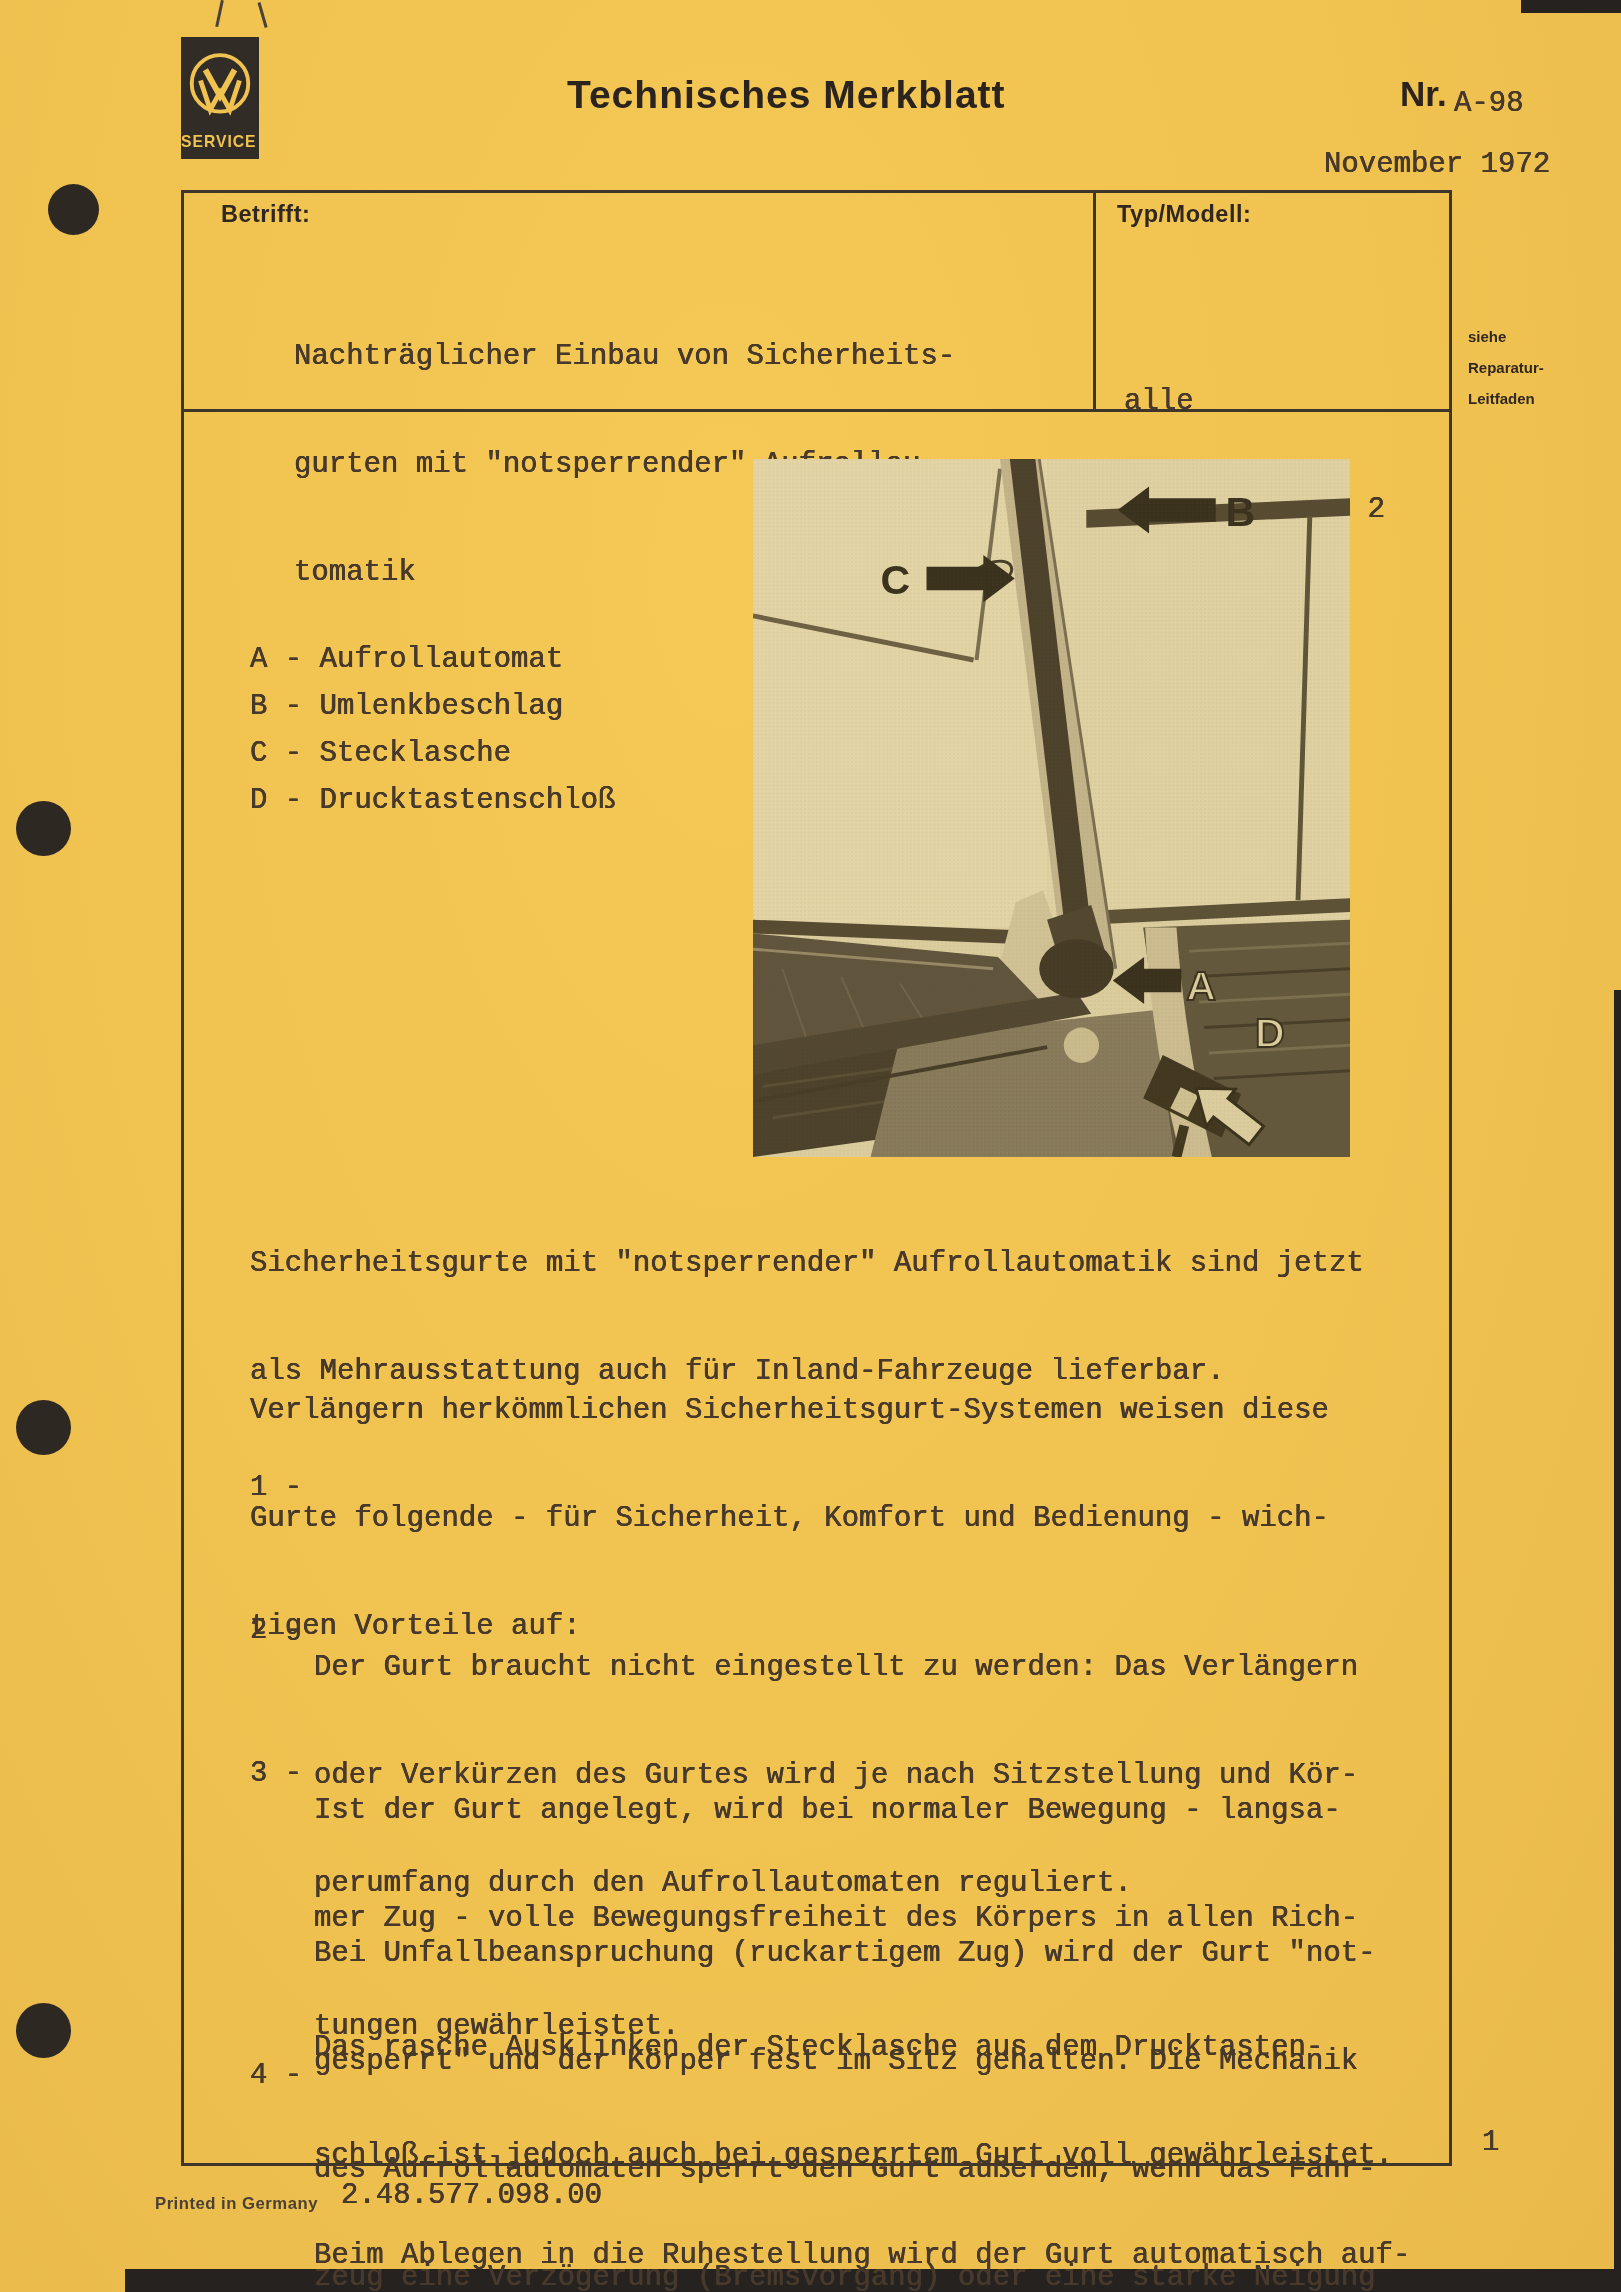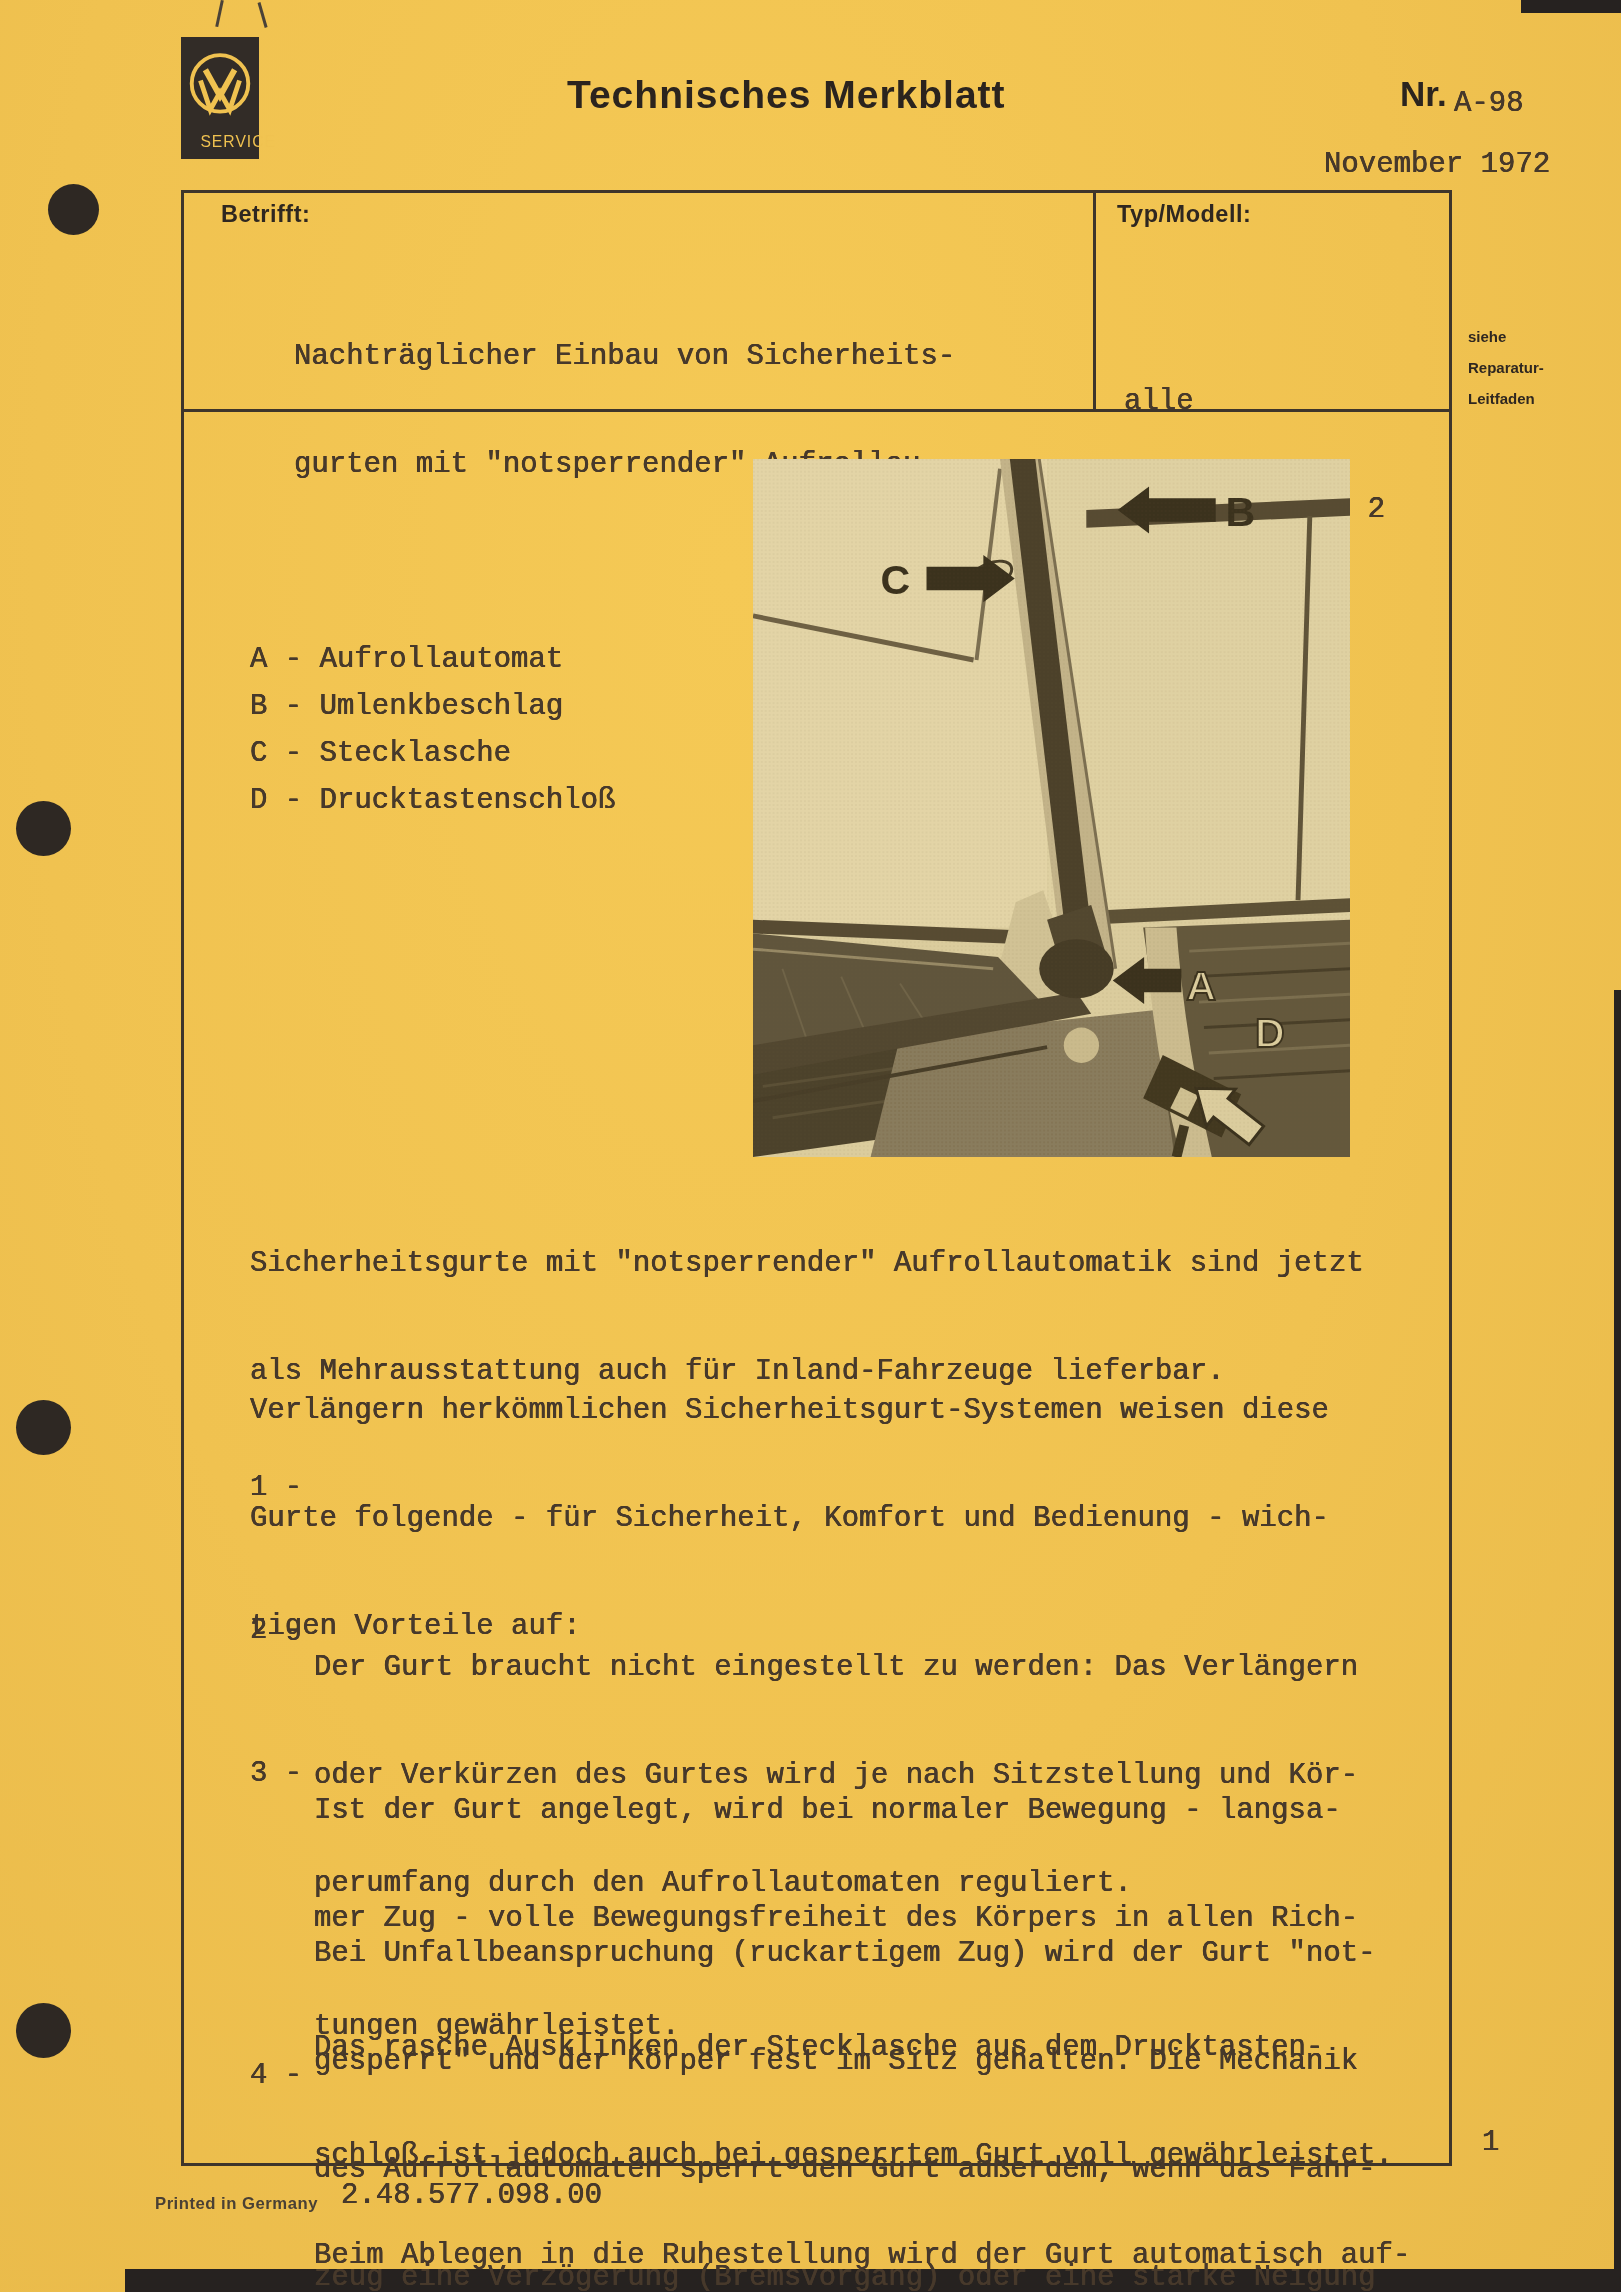--- a/index.html
+++ b/index.html
@@ -77,39 +77,40 @@
   <div class="hole" style="left:15.7px;top:801px;width:55px;height:55px;"></div>
   <div class="hole" style="left:15.7px;top:1400px;width:55px;height:55px;"></div>
   <div class="hole" style="left:15.7px;top:2003px;width:55px;height:55px;"></div>
 
   <div class="logo-box">
     <svg width="78" height="122" viewBox="0 0 80 124">
       <circle cx="40" cy="47" r="29" fill="none" stroke="#f0c250" stroke-width="4"></circle>
       <polyline points="25,33 40,60 55,33" fill="none" stroke="#f0c250" stroke-width="6"></polyline>
       <polyline points="20,44 30,74 40,56 50,74 60,44" fill="none" stroke="#f0c250" stroke-width="5"></polyline>
     </svg>
-    <div style="position:absolute;left:0;bottom:7.8px;width:78px;text-align:right;color:#f0c250;font-weight:normal;font-size:15.7px;letter-spacing:1px;padding-left:17px;">SERVICE</div>
+    <div style="position:absolute;left:0;bottom:7.8px;width:78px;text-align:left;color:#f0c250;font-weight:bold;font-size:15.7px;letter-spacing:1px;">SERVICE</div>
   </div>
 
   <div class="title">Technisches Merkblatt</div>
   <div class="nr-label">Nr.</div>
   <div class="mono" style="left:1454px;top:86px;text-align:center;">A-98</div>
   <div class="mono" style="left:1324px;top:147px;">November 1972</div>
 
   <div class="line" style="left:181px;top:190px;width:1270px;height:2.9px;"></div>
   <div class="line" style="left:181px;top:190px;width:2.9px;height:1976px;"></div>
   <div class="line" style="left:1449px;top:190px;width:2.9px;height:1976px;"></div>
   <div class="line" style="left:181px;top:2163px;width:1270px;height:2.9px;"></div>
   <div class="line" style="left:1093px;top:190px;width:2.9px;height:222px;"></div>
   <div class="line" style="left:181px;top:409px;width:1270px;height:2.9px;"></div>
 
   <div class="label" style="left:221px;top:201px;">Betrifft:</div>
   <div class="mono" style="left:294px;top:267px;">
     <div>Nachträglicher Einbau von Sicherheits-</div>
     <div>gurten mit "notsperrender" Aufrollau-</div>
+    <div>tomatik</div>
   </div>
   <div class="label" style="left:1117px;top:201px;">Typ/Modell:</div>
   <div class="mono" style="left:1124px;top:312px;">
     <div>alle</div>
     <div>außer 147 und 2</div>
   </div>
 
   <div class="note" style="top:321px;">
     <div>siehe</div>
     <div>Reparatur-</div>

